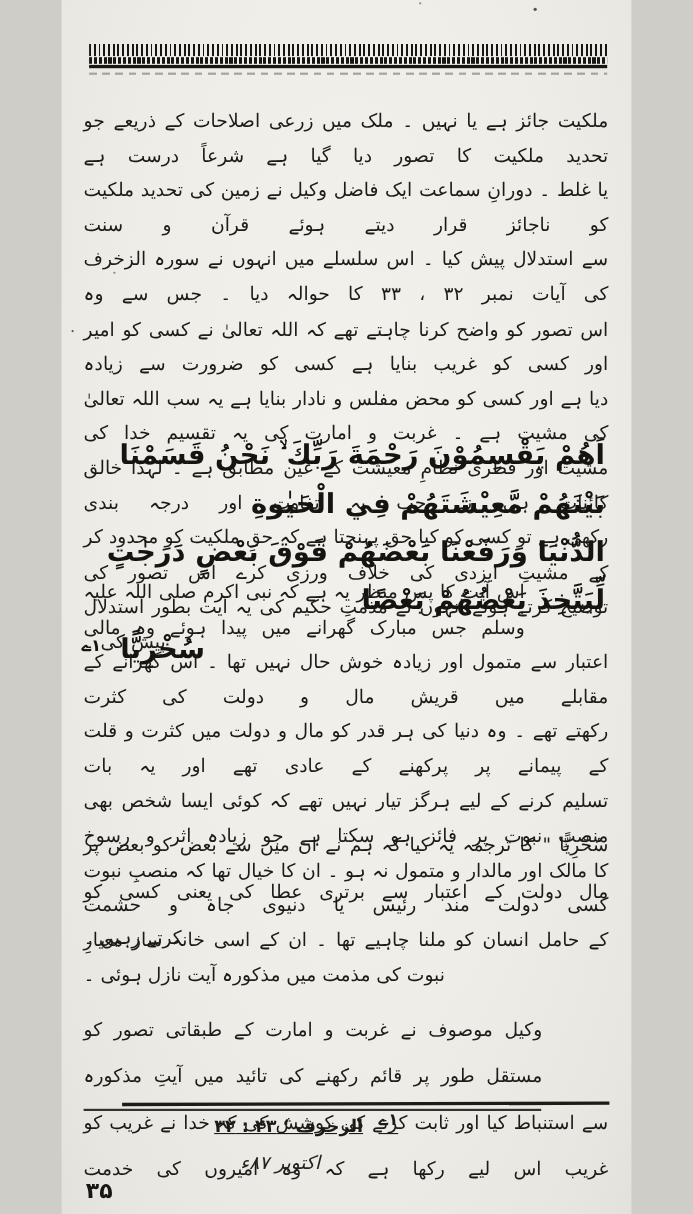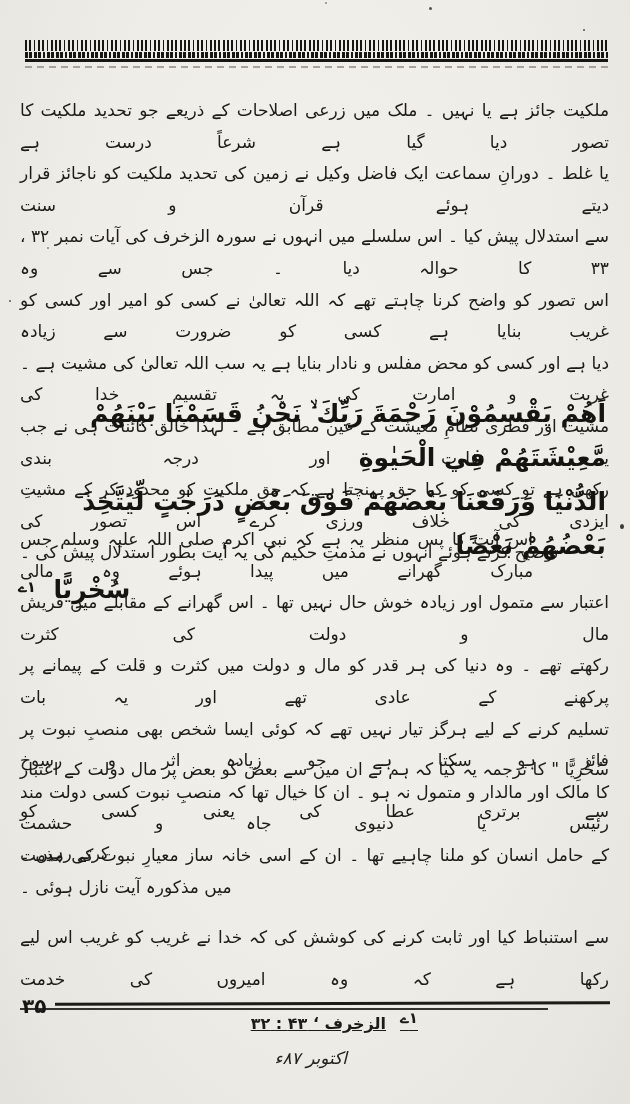--- a/index.html
+++ b/index.html
@@ -1,18 +1,18 @@
 <!DOCTYPE html>
 <html lang="ur" dir="ltr"><head>
 <meta charset="utf-8">
 <style>
   html,body{margin:0;padding:0;}
   body{background:#cfcdc8;font-family:"DejaVu Sans",sans-serif;}
   .page{
-    position:relative;width:630px;height:1104px;margin:0 auto;overflow:hidden;
+    position:relative;width:518px;height:1104px;margin:0 auto;overflow:hidden;
     background:radial-gradient(ellipse at 50% 38%, #f3f1eb 0%, #efede7 55%, #e8e6e0 88%, #e3e1db 100%);
     color:#1c1b18;
   }
   
   .ornament{position:absolute;left:25px;right:22px;top:40px;}
   .orn-ticks{height:11px;background:repeating-linear-gradient(90deg,#171613 0 1.7px,transparent 1.7px 4.3px);}
   .orn-dense{height:6px;margin-top:1px;background:repeating-linear-gradient(90deg,#171613 0 2.8px,transparent 2.8px 4.4px);}
   .orn-solid{height:3px;margin-top:1px;background:#171613;}
   .orn-faint{height:2px;margin-top:4px;background:repeating-linear-gradient(90deg,#a5a39a 0 7px,transparent 7px 12px);}
   
@@ -46,21 +46,21 @@
   .footnote{
     position:absolute;right:212px;top:1014px;direction:rtl;
     font-size:16px;font-weight:700;color:#1c1b18;white-space:nowrap;text-decoration:underline;
   }
   .footnote .fmark{margin-left:14px;}
   .issue{
     position:absolute;right:283px;top:1048px;direction:rtl;
     font-size:17px;font-style:italic;color:#23221e;white-space:nowrap;
   }
   .pagenum{
-    position:absolute;left:22px;top:994px;direction:rtl;
+    position:absolute;left:22px;top:1070px;direction:rtl;
     font-size:20px;font-weight:700;color:#171613;
   }
   
   .speck{position:absolute;background:#55534c;border-radius:50%;}
   .sp1{left:429px;top:7px;width:3px;height:3px;}
   .sp2{left:583px;top:29px;width:2px;height:2px;}
   .sp3{left:620px;top:524px;width:4px;height:5px;background:#3a3833;}
   .sp4{left:9px;top:300px;width:2px;height:2px;}
   .sp5{left:47px;top:247px;width:2px;height:2px;background:#8a887f;}
   .sp6{left:325px;top:2px;width:2px;height:2px;background:#8a887f;}
@@ -109,20 +109,21 @@
     <div class="line" lang="ur" dir="rtl">کا مالک اور مالدار و متمول نہ ہو ۔ ان کا خیال تھا کہ منصبِ نبوت کسی دولت مند رئیس یا دنیوی جاہ و حشمت</div>
     <div class="line flush-left" lang="ur" dir="rtl">کے حامل انسان کو ملنا چاہیے تھا ۔ ان کے اسی خانہ ساز معیارِ نبوت کی مذمت میں مذکورہ آیت نازل ہوئی ۔</div>
   </div>
 
   <div class="textcol p3">
     <div class="line" lang="ur" dir="rtl">سُخْرِيًّا " کا ترجمہ یہ کیا کہ ہم نے ان میں سے بعض کو بعض پر مال دولت کے اعتبار سے برتری عطا کی یعنی کسی کو</div>
     <div class="line flush-left" lang="ur" dir="rtl">کرتے رہیں ۔</div>
   </div>
 
   <div class="textcol p4">
+    <div class="line indent-p4" lang="ur" dir="rtl">وکیل موصوف نے غربت و امارت کے طبقاتی تصور کو مستقل طور پر قائم رکھنے کی تائید میں آیتِ مذکورہ</div>
     <div class="line" lang="ur" dir="rtl">سے استنباط کیا اور ثابت کرنے کی کوشش کی کہ خدا نے غریب کو غریب اس لیے رکھا ہے کہ وہ امیروں کی خدمت</div>
   </div>
 
   <div class="rule1"></div>
   <div class="rule2"></div>
 
   <div class="footnote" lang="ur" dir="rtl">
     <span class="fmark">۱ے</span><span>الزخرف ‘ ۴۳ : ۳۲</span>
   </div>
 

